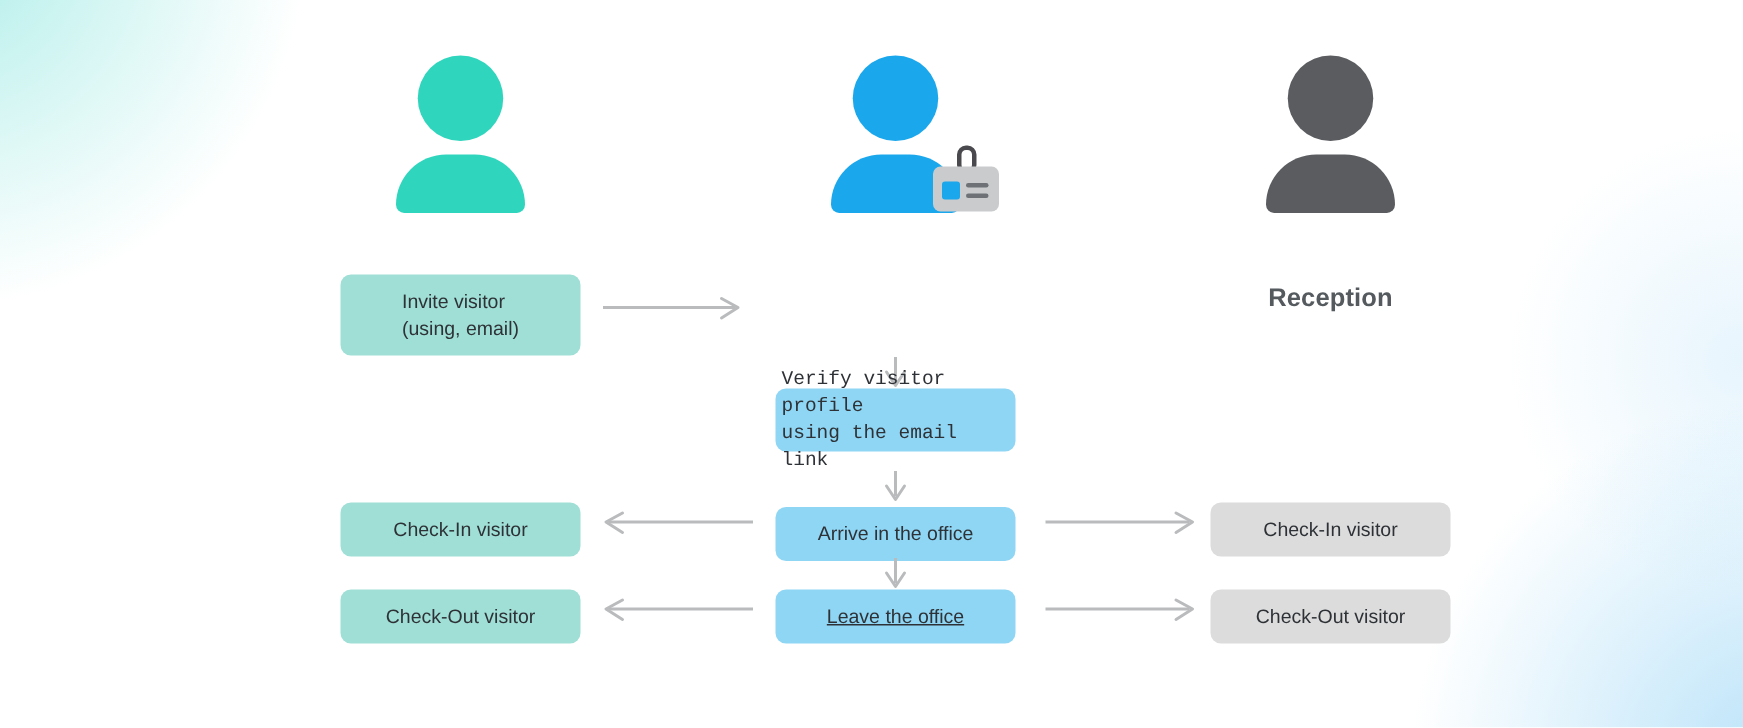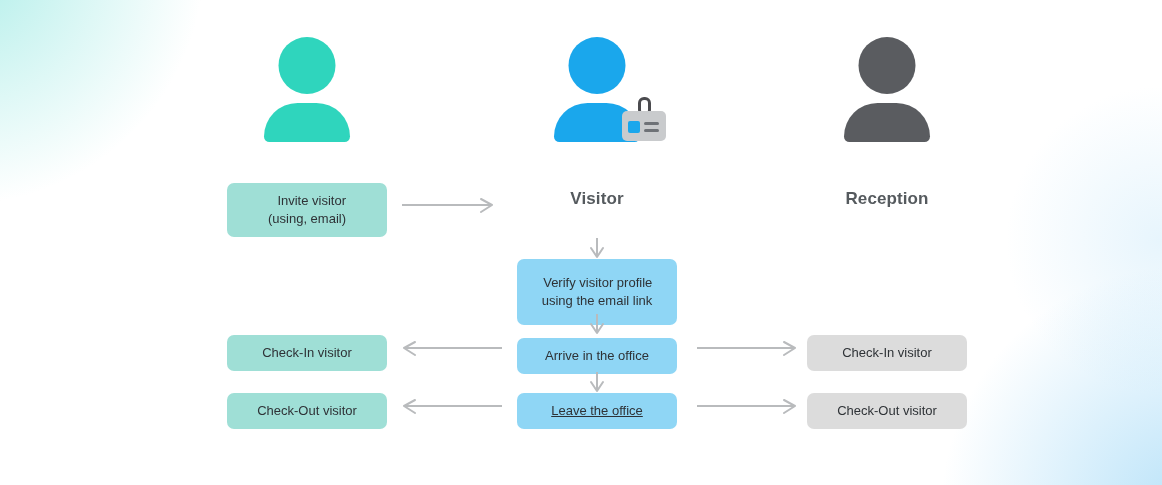--- a/index.html
+++ b/index.html
@@ -126,21 +126,21 @@
   }
 
   
   .box {
     position: absolute;
     width: 160px;
     border-radius: 7px;
     display: flex;
     align-items: center;
     justify-content: center;
-    text-align: right;
+    text-align: left;
     font-size: 13px;
     line-height: 18px;
     color: #2e3236;
     padding: 4px 4px;
   }
   .box.host      { background: #9fdfd6; }
   .box.visitor   { background: #8fd6f5; }
   .box.reception { background: #dcdcdc; }
 
   
@@ -177,21 +177,20 @@
       <div class="line2"></div>
     </div>
   </div>
 
   <div class="avatar" style="left:842px; top:37px;">
     <div class="head" style="background:#5a5c60;"></div>
     <div class="body" style="background:#5a5c60;"></div>
   </div>
 
   <div class="col-title" style="left:197px;">Host</div>
-  <div class="col-title" style="left:487px;">Visitor</div>
   <div class="col-title" style="left:777px;">Reception</div>
 
   <div class="box host" style="left:227px; top:183px; height:54px;">
     <span>
       <span>Invite visitor</span><br>
       <span>(using, email)</span>
     </span>
   </div>
 
   <div class="arrow-h" style="left:402px; top:199px; width:92px;">
@@ -202,21 +201,21 @@
   </div>
 
 
   <div class="arrow-v" style="left:586px; top:238px; height:20px;">
     <svg width="22" height="20" viewBox="0 0 22 20">
       <line x1="11" y1="0" x2="11" y2="17" stroke="#b9bbbd" stroke-width="2"></line>
       <polyline points="5,10 11,19 17,10" fill="none" stroke="#b9bbbd" stroke-width="2" stroke-linecap="round" stroke-linejoin="round"></polyline>
     </svg>
   </div>
 
-  <div class="box visitor" style="left:517px; top:259px; height:66px;">
+  <div class="box visitor" style="left:517px; top:259px; height:42px;font-family:Liberation Mono, monospace;">
     <span>
       <span>Verify visitor profile</span><br>
       <span>using the email link</span>
     </span>
   </div>
 
   <div class="arrow-v" style="left:586px; top:314px; height:20px;">
     <svg width="22" height="20" viewBox="0 0 22 20">
       <line x1="11" y1="0" x2="11" y2="17" stroke="#b9bbbd" stroke-width="2"></line>
       <polyline points="5,10 11,19 17,10" fill="none" stroke="#b9bbbd" stroke-width="2" stroke-linecap="round" stroke-linejoin="round"></polyline>

